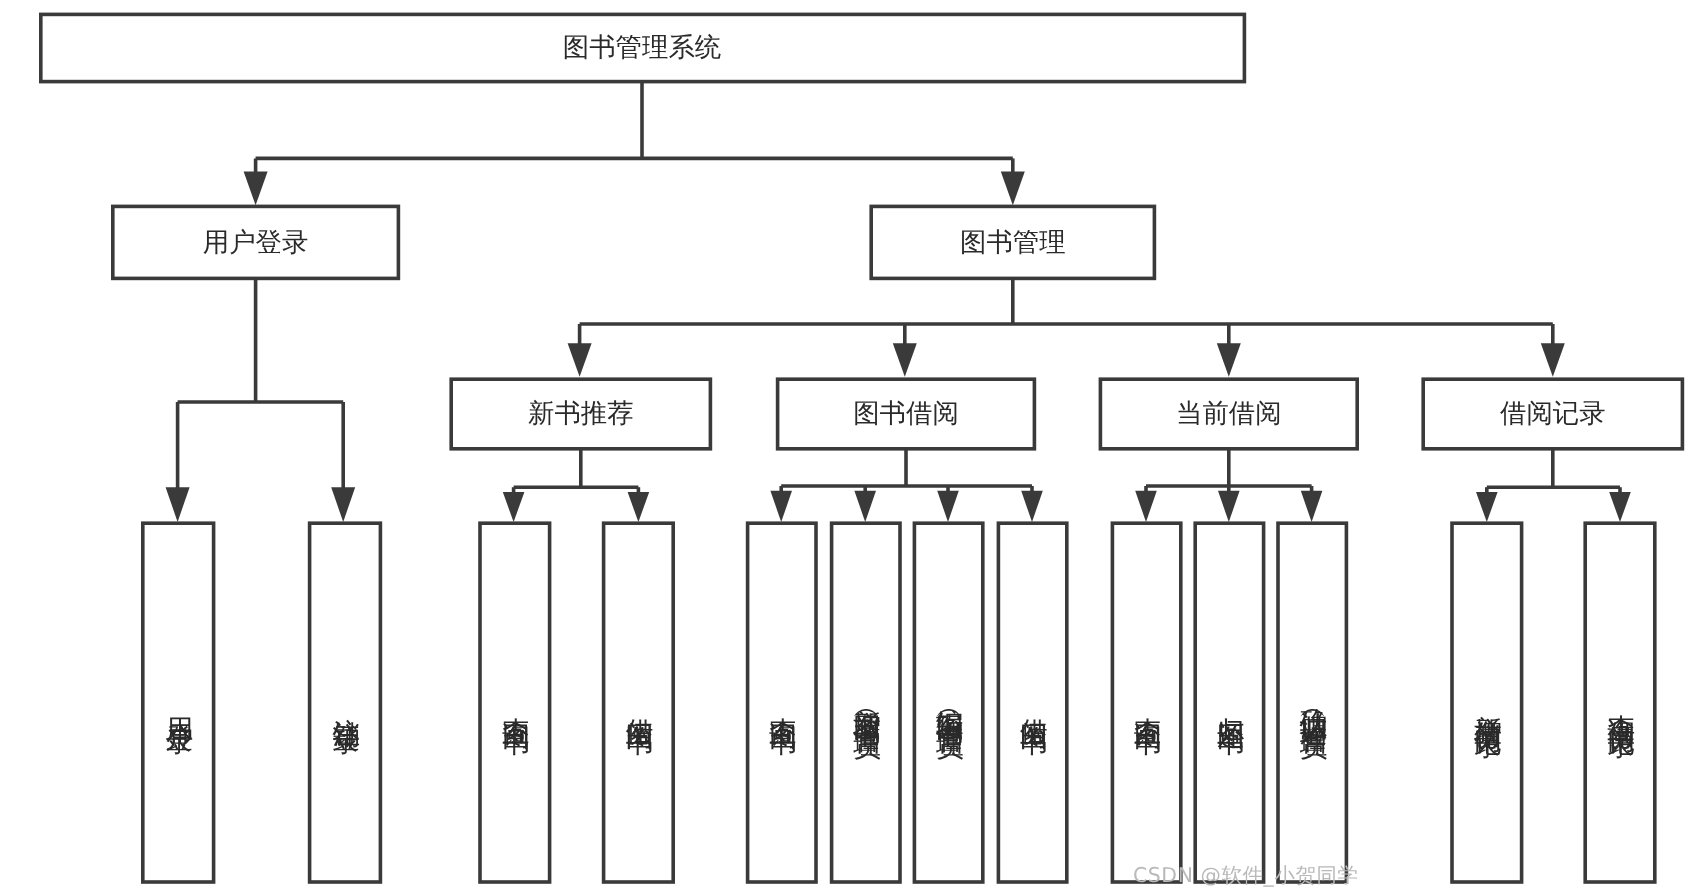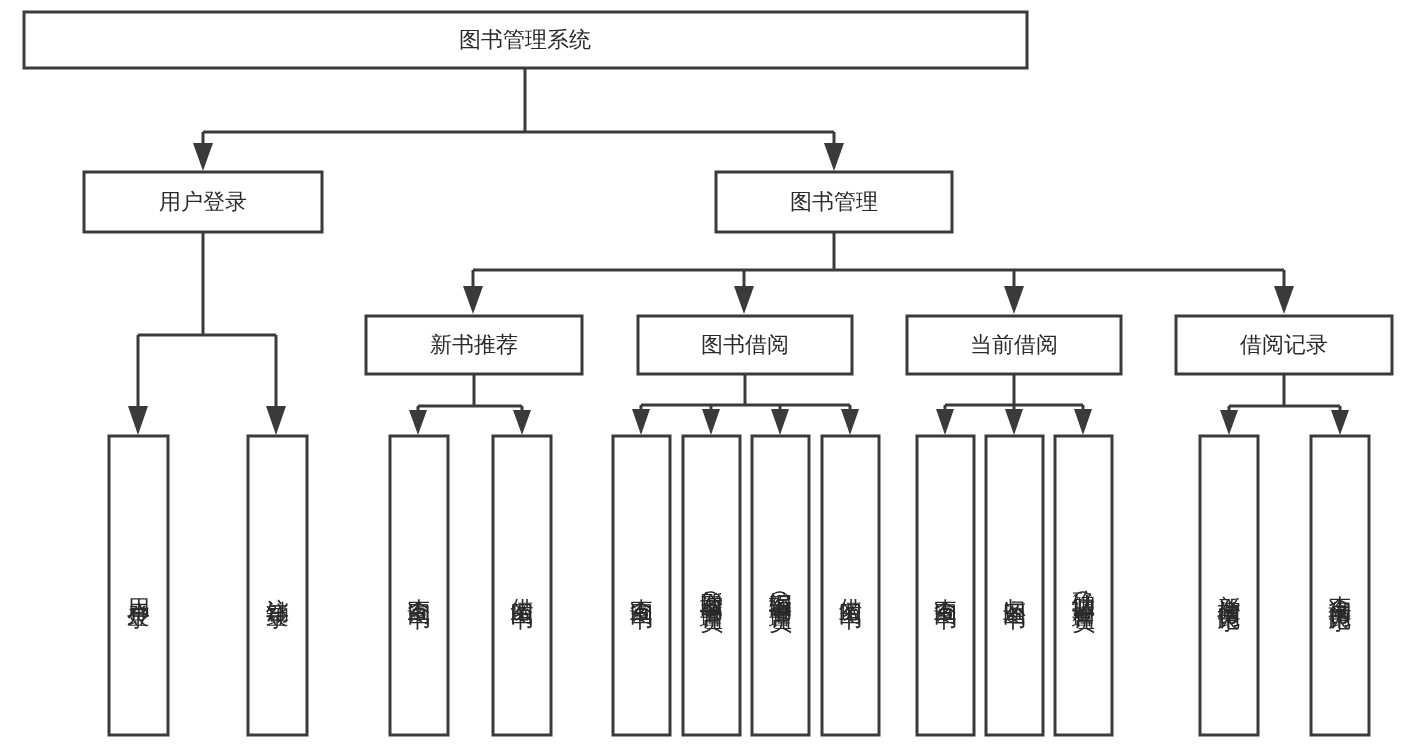--- a/index.html
+++ b/index.html
@@ -9,21 +9,21 @@
   }
   body {
     width: 1405px;
     height: 747px;
     position: relative;
     overflow: hidden;
     font-family: "DejaVu Sans", "Liberation Sans", sans-serif;
   }
   #diagram-root {
     position: absolute;
-    left: 4px;
+    left: 14px;
     top: 0;
     width: 1126px;
     height: 747px;
   }
   svg#flowchart {
     display: block;
     width: 1405px;
     height: 747px;
   }
   .node-box {
@@ -220,14 +220,15 @@
   <div class="vert-label" style="left: 748px; top: 436px; width: 57px; height: 299px; justify-content: center;">编辑图书（管理员）</div>
   <div class="vert-label" style="left: 818px; top: 436px; width: 57px; height: 299px; justify-content: center;">借阅图书</div>
 
   <div class="vert-label" style="left: 913px; top: 436px; width: 57px; height: 299px; justify-content: center;">查询图书</div>
   <div class="vert-label" style="left: 982px; top: 436px; width: 57px; height: 299px; justify-content: center;">归还图书</div>
   <div class="vert-label" style="left: 1051px; top: 436px; width: 57px; height: 299px; justify-content: center;">确认归还（管理员）</div>
 
   <div class="vert-label" style="left: 1196px; top: 436px; width: 58px; height: 299px; justify-content: center;">新增借阅记录</div>
   <div class="vert-label" style="left: 1307px; top: 436px; width: 58px; height: 299px; justify-content: center;">查询借阅记录</div>
 
+  <div class="watermark">CSDN @软件_小贺同学</div>
 
 </div>
 
 </body></html>

